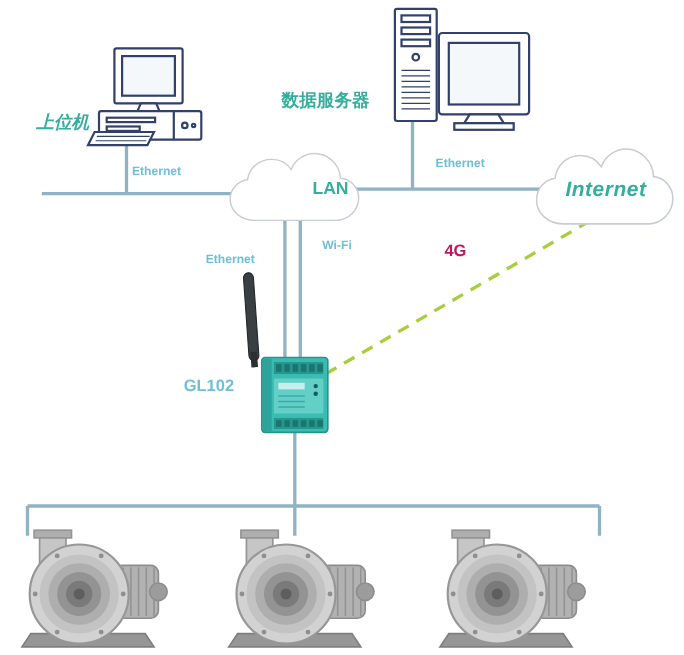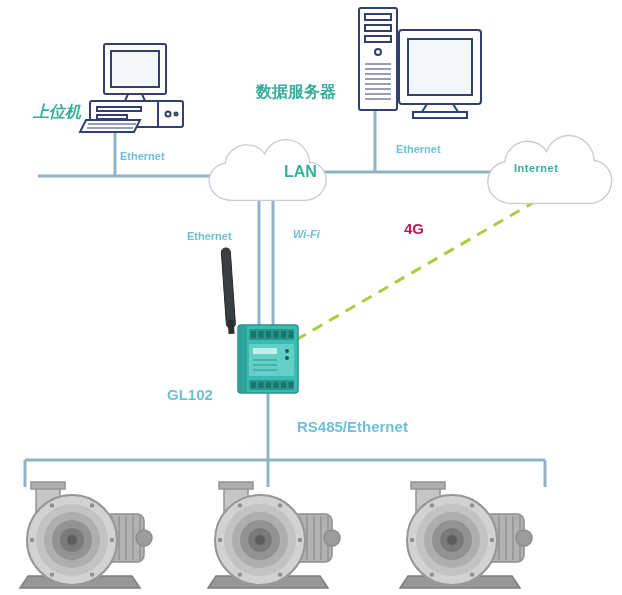--- a/index.html
+++ b/index.html
@@ -3,21 +3,21 @@
 <meta charset="utf-8">
 <style>
   html,body{margin:0;padding:0;background:#ffffff;}
   .stage{
     position:relative;width:622px;height:595px;background:#ffffff;
     overflow:hidden;font-family:"Liberation Sans",sans-serif;
   }
   .art{position:absolute;left:0;top:0;width:622px;height:595px;}
   .lbl{position:absolute;font-weight:bold;white-space:nowrap;line-height:1;}
   .teal{color:#35ae9c;font-size:16px;}
-  .teal.big{font-size:11px;letter-spacing:0.5px;}
+  .teal.big{font-size:19px;letter-spacing:0.5px;font-style:italic;}
   .blue{color:#6fbfd8;font-size:11px;}
   .green{color:#be185d;font-size:15px;}
 </style>
 </head>
 <body>
 
 <div class="stage">
 
   <svg class="art" viewBox="0 0 622 595">
     <defs>
@@ -137,21 +137,20 @@
   <div class="lbl blue" style="left:120px;top:151px;">Ethernet</div>
 
   <div class="lbl teal" style="left:264px;top:164px;margin-left:20px;">LAN</div>
 
   <div class="lbl blue" style="left:396px;top:144px;">Ethernet</div>
 
   <div class="lbl teal big" style="left:514px;top:163px;">Internet</div>
 
   <div class="lbl blue" style="left:187px;top:231px;">Ethernet</div>
 
-  <div class="lbl blue" style="left:293px;top:229px;font-style:italic;">Wi-Fi</div>
+  <div class="lbl blue" style="left:293px;top:218px;">Wi-Fi</div>
 
   <div class="lbl green" style="left:404px;top:221px;">4G</div>
 
-  <div class="lbl blue" style="left:167px;top:343px;font-size:15px;margin-top:44px;">GL102</div>
+  <div class="lbl blue" style="left:167px;top:343px;font-size:15px;">GL102</div>
 
-  <div class="lbl blue" style="left:297px;top:419px;font-size:15px;">RS485/Ethernet</div>
 
 </div>
 
 </body></html>

